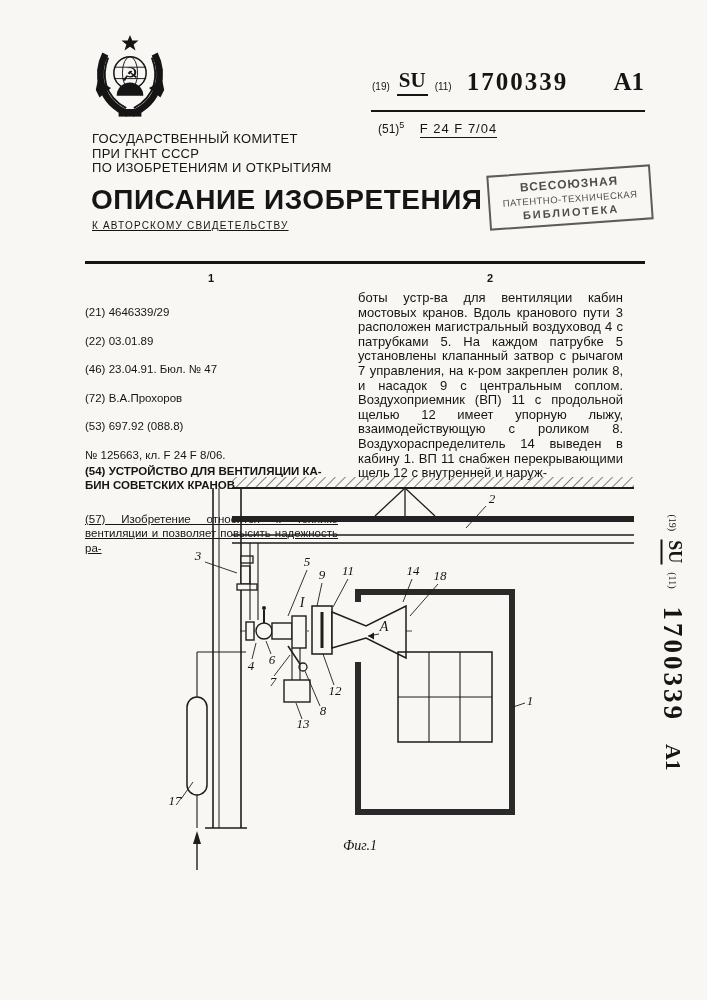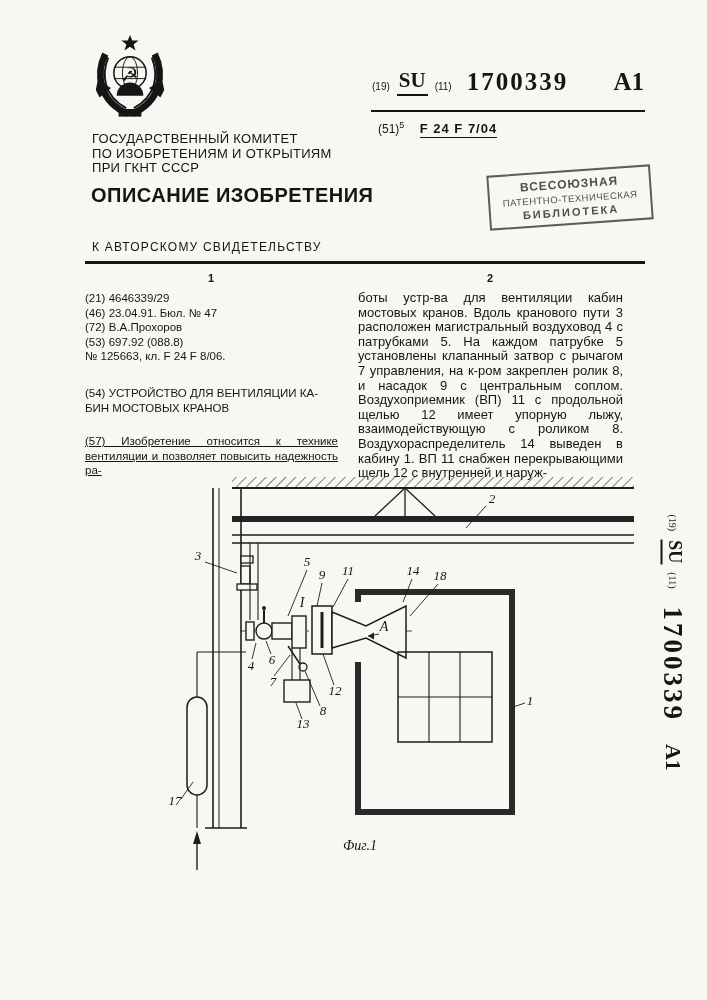--- a/index.html
+++ b/index.html
@@ -12,39 +12,39 @@
   .emblem{position:absolute; left:92px; top:33px; width:76px; height:86px;}
   .union{position:absolute; left:196px; top:47px; font-size:10.5px; line-height:15px; letter-spacing:.4px;}
   .publine{position:absolute; left:372px; top:68px; width:272px; display:flex; align-items:flex-end; gap:7px;}
   .publine .tiny{font-size:10px; padding-bottom:4px;}
   .publine .su{font-family:"Liberation Serif",serif; font-size:21px; font-weight:700; border-bottom:2px solid #151515; padding:0 2px 1px;}
   .publine .num{font-family:"Liberation Serif",serif; font-size:25px; font-weight:600; letter-spacing:2px; margin-left:8px;}
   .publine .kind{font-family:"Liberation Serif",serif; font-size:25px; font-weight:600; margin-left:auto;}
   .rule1{position:absolute; left:371px; top:110px; width:274px; height:2px; background:#151515;}
   .ipc{position:absolute; left:378px; top:120px; font-size:12px;}
   .ipc sup{font-size:9px;}
-  .ipc .ipc-class{font-weight:700; font-size:13px; border-bottom:1.5px solid #151515; padding-bottom:1px; margin-left:12px; letter-spacing:1px;}
+  .ipc .ipc-class{font-weight:400; font-size:13px; border-bottom:1.5px solid #151515; padding-bottom:1px; margin-left:12px; letter-spacing:1px;}
   .committee{position:absolute; left:92px; top:132px; font-size:13px; line-height:14.5px; letter-spacing:.3px;}
-  .doc-title{position:absolute; left:91px; top:184px; font-size:20px; font-weight:600; letter-spacing:.5px;}
-  .subtitle{position:absolute; left:92px; top:240px; font-size:12px; letter-spacing:1.2px;}
+  .doc-title{position:absolute; left:91px; top:184px; font-size:28px; font-weight:600; letter-spacing:.5px;}
+  .subtitle{position:absolute; left:92px; top:220px; font-size:10px; letter-spacing:1.2px;text-decoration:underline;}
   .stamp{
     position:absolute; left:488px; top:170px; width:152px; padding:5px 4px;
     border:2px solid #4c4c4c; transform:rotate(-4deg); text-align:center;
     color:#3c3c3c; opacity:.9;
   }
   .stamp .s1{font-size:12px; font-weight:700; letter-spacing:1px;}
   .stamp .s2{font-size:9.5px; letter-spacing:.5px; margin-top:2px;}
   .stamp .s3{font-size:11px; font-weight:700; letter-spacing:2px; margin-top:2px;}
   .thick-rule{position:absolute; left:85px; top:261px; width:560px; height:3px; background:#151515;}
   .colmark{position:absolute; top:272px; font-size:11px; font-weight:700;}
   .colmark.m1{left:208px;} .colmark.m2{left:487px;}
   
   .left-col{position:absolute; left:85px; top:291px; width:253px; font-size:11.5px; line-height:14.6px;}
-  .left-col .bib{white-space:nowrap;}
-  .left-col .t54{margin-top:22px; font-weight:400;}
+  .left-col .bib{white-space:nowrap;margin-top:14px;}
+  .left-col .t54{margin-top:1px; font-weight:700;}
   .left-col .a57{margin-top:19px; text-align:justify;text-decoration:underline;}
   .right-col{position:absolute; left:358px; top:291px; width:265px; font-size:13px; line-height:14.6px; text-align:justify;}
   
   .fig{position:absolute; left:80px; top:470px; width:565px; height:405px;}
   .fig svg{width:100%; height:100%;}
   
   .side-num{
     position:absolute; left:535px; top:627px; width:275px; height:50px;
     transform:rotate(90deg); display:flex; align-items:center; gap:8px;
     font-family:"Liberation Serif",serif;
@@ -90,47 +90,48 @@
   </div>
   <div class="rule1"></div>
 
   <div class="ipc">
     <span>(51)</span><sup>5</sup>
     <span class="ipc-class">F 24 F 7/04</span>
   </div>
 
   <div class="committee">
     <div>ГОСУДАРСТВЕННЫЙ  КОМИТЕТ</div>
+    <div>ПРИ ГКНТ СССР</div>
     <div>ПО ИЗОБРЕТЕНИЯМ И ОТКРЫТИЯМ</div>
-    <div>ПРИ ГКНТ СССР</div>
   </div>
 
   <div class="doc-title">ОПИСАНИЕ ИЗОБРЕТЕНИЯ</div>
 
   <div class="stamp">
     <div class="s1">ВСЕСОЮЗНАЯ</div>
     <div class="s2">ПАТЕНТНО-ТЕХНИЧЕСКАЯ</div>
     <div class="s3">БИБЛИОТЕКА</div>
   </div>
 
   <div class="subtitle">К АВТОРСКОМУ СВИДЕТЕЛЬСТВУ</div>
 
   <div class="thick-rule"></div>
   <div class="colmark m1">1</div>
   <div class="colmark m2">2</div>
 
   <div class="left-col">
     <div class="bib">(21) 4646339/29</div>
+    <div class="bib">(22) 03.01.89</div>
     <div class="bib">(46) 23.04.91. Бюл. № 47</div>
     <div class="bib">(72) В.А.Прохоров</div>
     <div class="bib">(53) 697.92 (088.8)</div>
     <div class="bib">№ 125663, кл. F 24 F 8/06.</div>
     <div class="t54">
       <div>(54) УСТРОЙСТВО ДЛЯ ВЕНТИЛЯЦИИ КА-</div>
-      <div>БИН МОСТОВЫХ КРАНОВ</div>
+      <div>БИН СОВЕТСКИХ КРАНОВ</div>
     </div>
     <div class="a57">(57) Изобретение относится к технике вентиляции и позволяет повысить надежность ра-</div>
   </div>
 
   <div class="right-col">боты устр-ва для вентиляции кабин мостовых кранов. Вдоль кранового пути 3 расположен магистральный воздуховод 4 с патрубками 5. На каждом патрубке 5 установлены клапанный затвор с рычагом 7 управления, на к-ром закреплен ролик 8, и насадок 9 с центральным соплом. Воздухоприемник (ВП) 11 с продольной щелью 12 имеет упорную лыжу, взаимодействующую с роликом 8. Воздухораспределитель 14 выведен в кабину 1. ВП 11 снабжен перекрывающими щель 12 с внутренней и наруж-</div>
 
   <div class="fig">
     <svg viewBox="80 470 565 405">
       <defs>
         <pattern id="hatch" width="7" height="7" patternUnits="userSpaceOnUse" patternTransform="rotate(45)">

